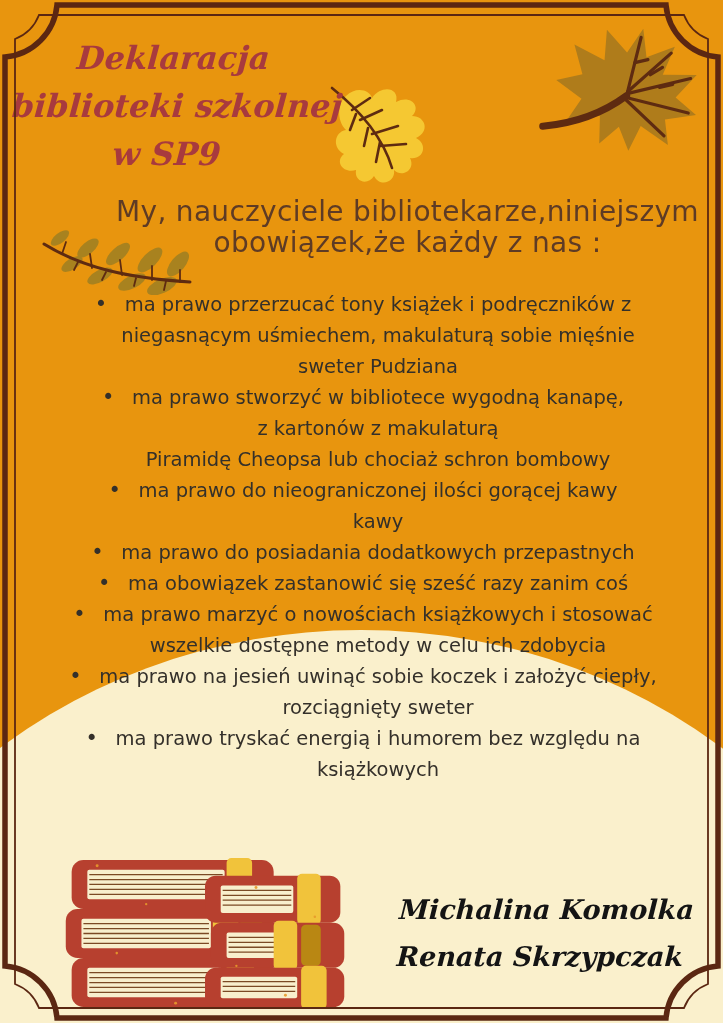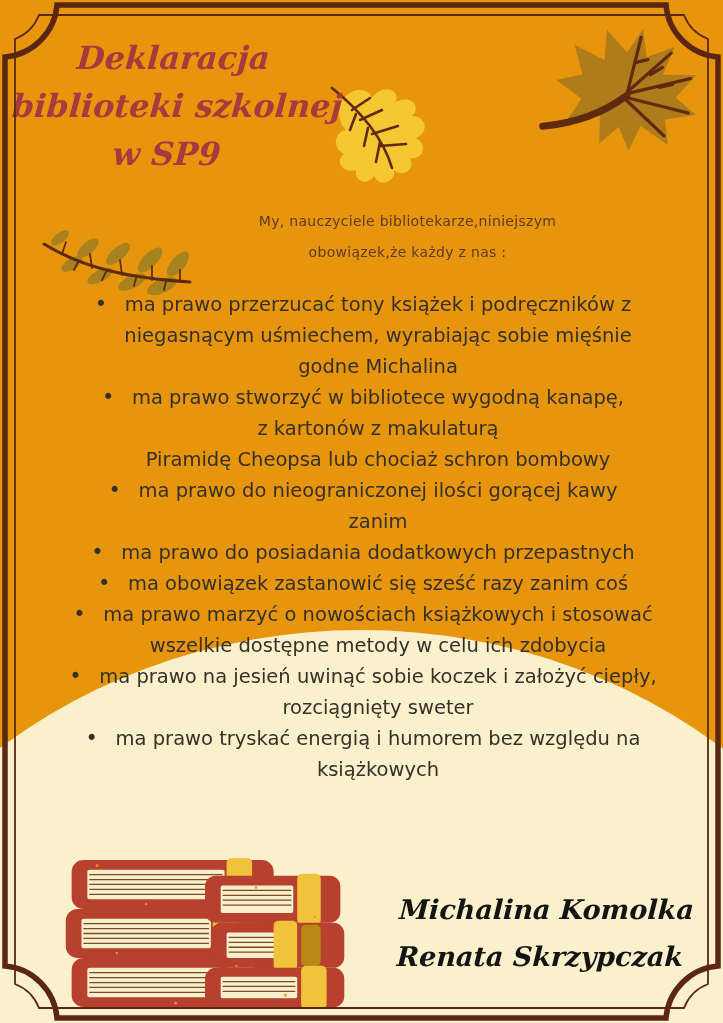--- a/index.html
+++ b/index.html
@@ -23,23 +23,23 @@
   .frame-svg{position:absolute;left:0;top:0;z-index:5;pointer-events:none;}
   .page-title{
     position:absolute;left:12px;top:34px;width:316px;z-index:3;
     text-align:center;color:var(--title-red);
     font-family:"DejaVu Serif","Liberation Serif",serif;
     font-style:italic;font-weight:bold;font-size:32px;line-height:48px;
     transform:skewX(-4deg);
   }
   .page-title .t-line{white-space:nowrap;}
   .intro-text{
-    position:absolute;left:95px;top:206px;width:625px;z-index:3;
+    position:absolute;left:95px;top:196px;width:625px;z-index:3;
     text-align:center;color:var(--intro-brown);
-    font-size:14px;line-height:31px;letter-spacing:.3px;
+    font-size:28px;line-height:31px;letter-spacing:.3px;
   }
   .intro-text .i-line{white-space:nowrap;}
   .declarations{
     position:absolute;left:60px;top:289px;width:636px;z-index:3;
     color:var(--text-dark);font-size:19.5px;line-height:31px;
   }
   .decl-item{margin:0;}
   .decl-line{text-align:center;white-space:nowrap;}
   .bullet{
     display:inline-block;width:0;overflow:visible;
@@ -125,31 +125,31 @@
   </svg>
 
   <div class="intro-text">
     <div class="i-line">My, nauczyciele bibliotekarze,niniejszym</div>
     <div class="i-line">obowiązek,że każdy z nas :</div>
   </div>
 
   <div class="declarations">
       <div class="decl-item">
         <div class="decl-line"><span class="bullet">•</span>ma prawo przerzucać tony książek i podręczników z</div>
-        <div class="decl-line">niegasnącym uśmiechem, wyrabiając sobie mięśnie</div>
-        <div class="decl-line">godne Michalina</div>
+        <div class="decl-line">niegasnącym uśmiechem, makulaturą sobie mięśnie</div>
+        <div class="decl-line">sweter Pudziana</div>
       </div>
       <div class="decl-item">
         <div class="decl-line"><span class="bullet">•</span>ma prawo stworzyć w bibliotece wygodną kanapę,</div>
         <div class="decl-line">z kartonów z makulaturą</div>
         <div class="decl-line">Piramidę Cheopsa lub chociaż schron bombowy</div>
       </div>
       <div class="decl-item">
         <div class="decl-line"><span class="bullet">•</span>ma prawo do nieograniczonej ilości gorącej kawy</div>
-        <div class="decl-line">zanim</div>
+        <div class="decl-line">kawy</div>
       </div>
       <div class="decl-item">
         <div class="decl-line"><span class="bullet">•</span>ma prawo do posiadania dodatkowych przepastnych</div>
       </div>
       <div class="decl-item">
         <div class="decl-line"><span class="bullet">•</span>ma obowiązek zastanowić się sześć razy zanim coś</div>
       </div>
       <div class="decl-item">
         <div class="decl-line"><span class="bullet">•</span>ma prawo marzyć o nowościach książkowych i stosować</div>
         <div class="decl-line">wszelkie dostępne metody w celu ich zdobycia</div>

